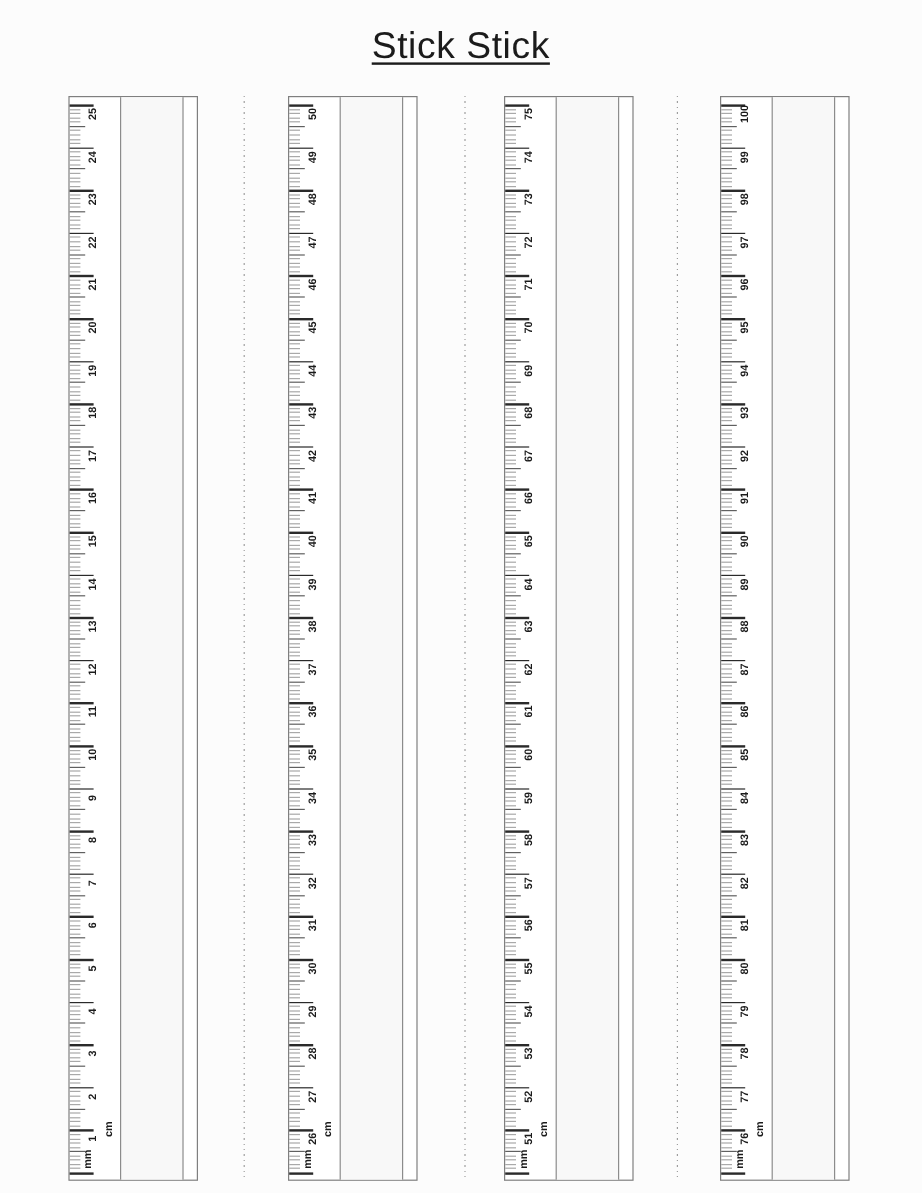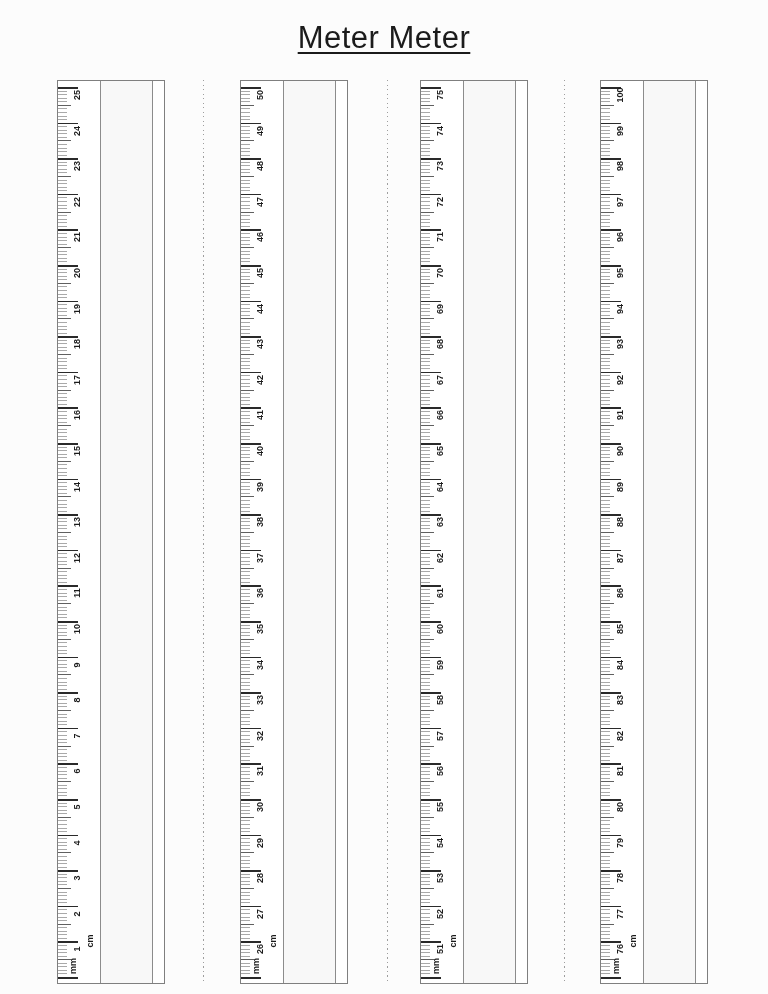--- a/index.html
+++ b/index.html
@@ -68,21 +68,21 @@
   .unit-mm{left:6px;}
   .cutline{
     position:absolute;top:80px;width:1px;height:904px;
     background:repeating-linear-gradient(to bottom,var(--cut) 0 1.2px,transparent 1.2px 4.5px);
   }
 </style>
 </head>
 <body>
 
 <div class="page">
-  <h1 class="title">Meter Meter</h1>
+  <h1 class="title">Stick Stick</h1>
   <div>
       <div class="strip" style="left: 57px;">
         <div class="midcol" style="left: 43px; width: 51px;"></div>
         <div class="innerline" style="left: 42px;"></div>
         <div class="innerline" style="left: 94px;"></div>
         <div class="tick major" style="top: 896px; width: 20px;"></div>
         <div class="tick minor" style="top: 892.4px; width: 9px;"></div>
         <div class="tick minor" style="top: 888.9px; width: 9px;"></div>
         <div class="tick minor" style="top: 885.3px; width: 9px;"></div>
         <div class="tick minor" style="top: 881.8px; width: 9px;"></div>

